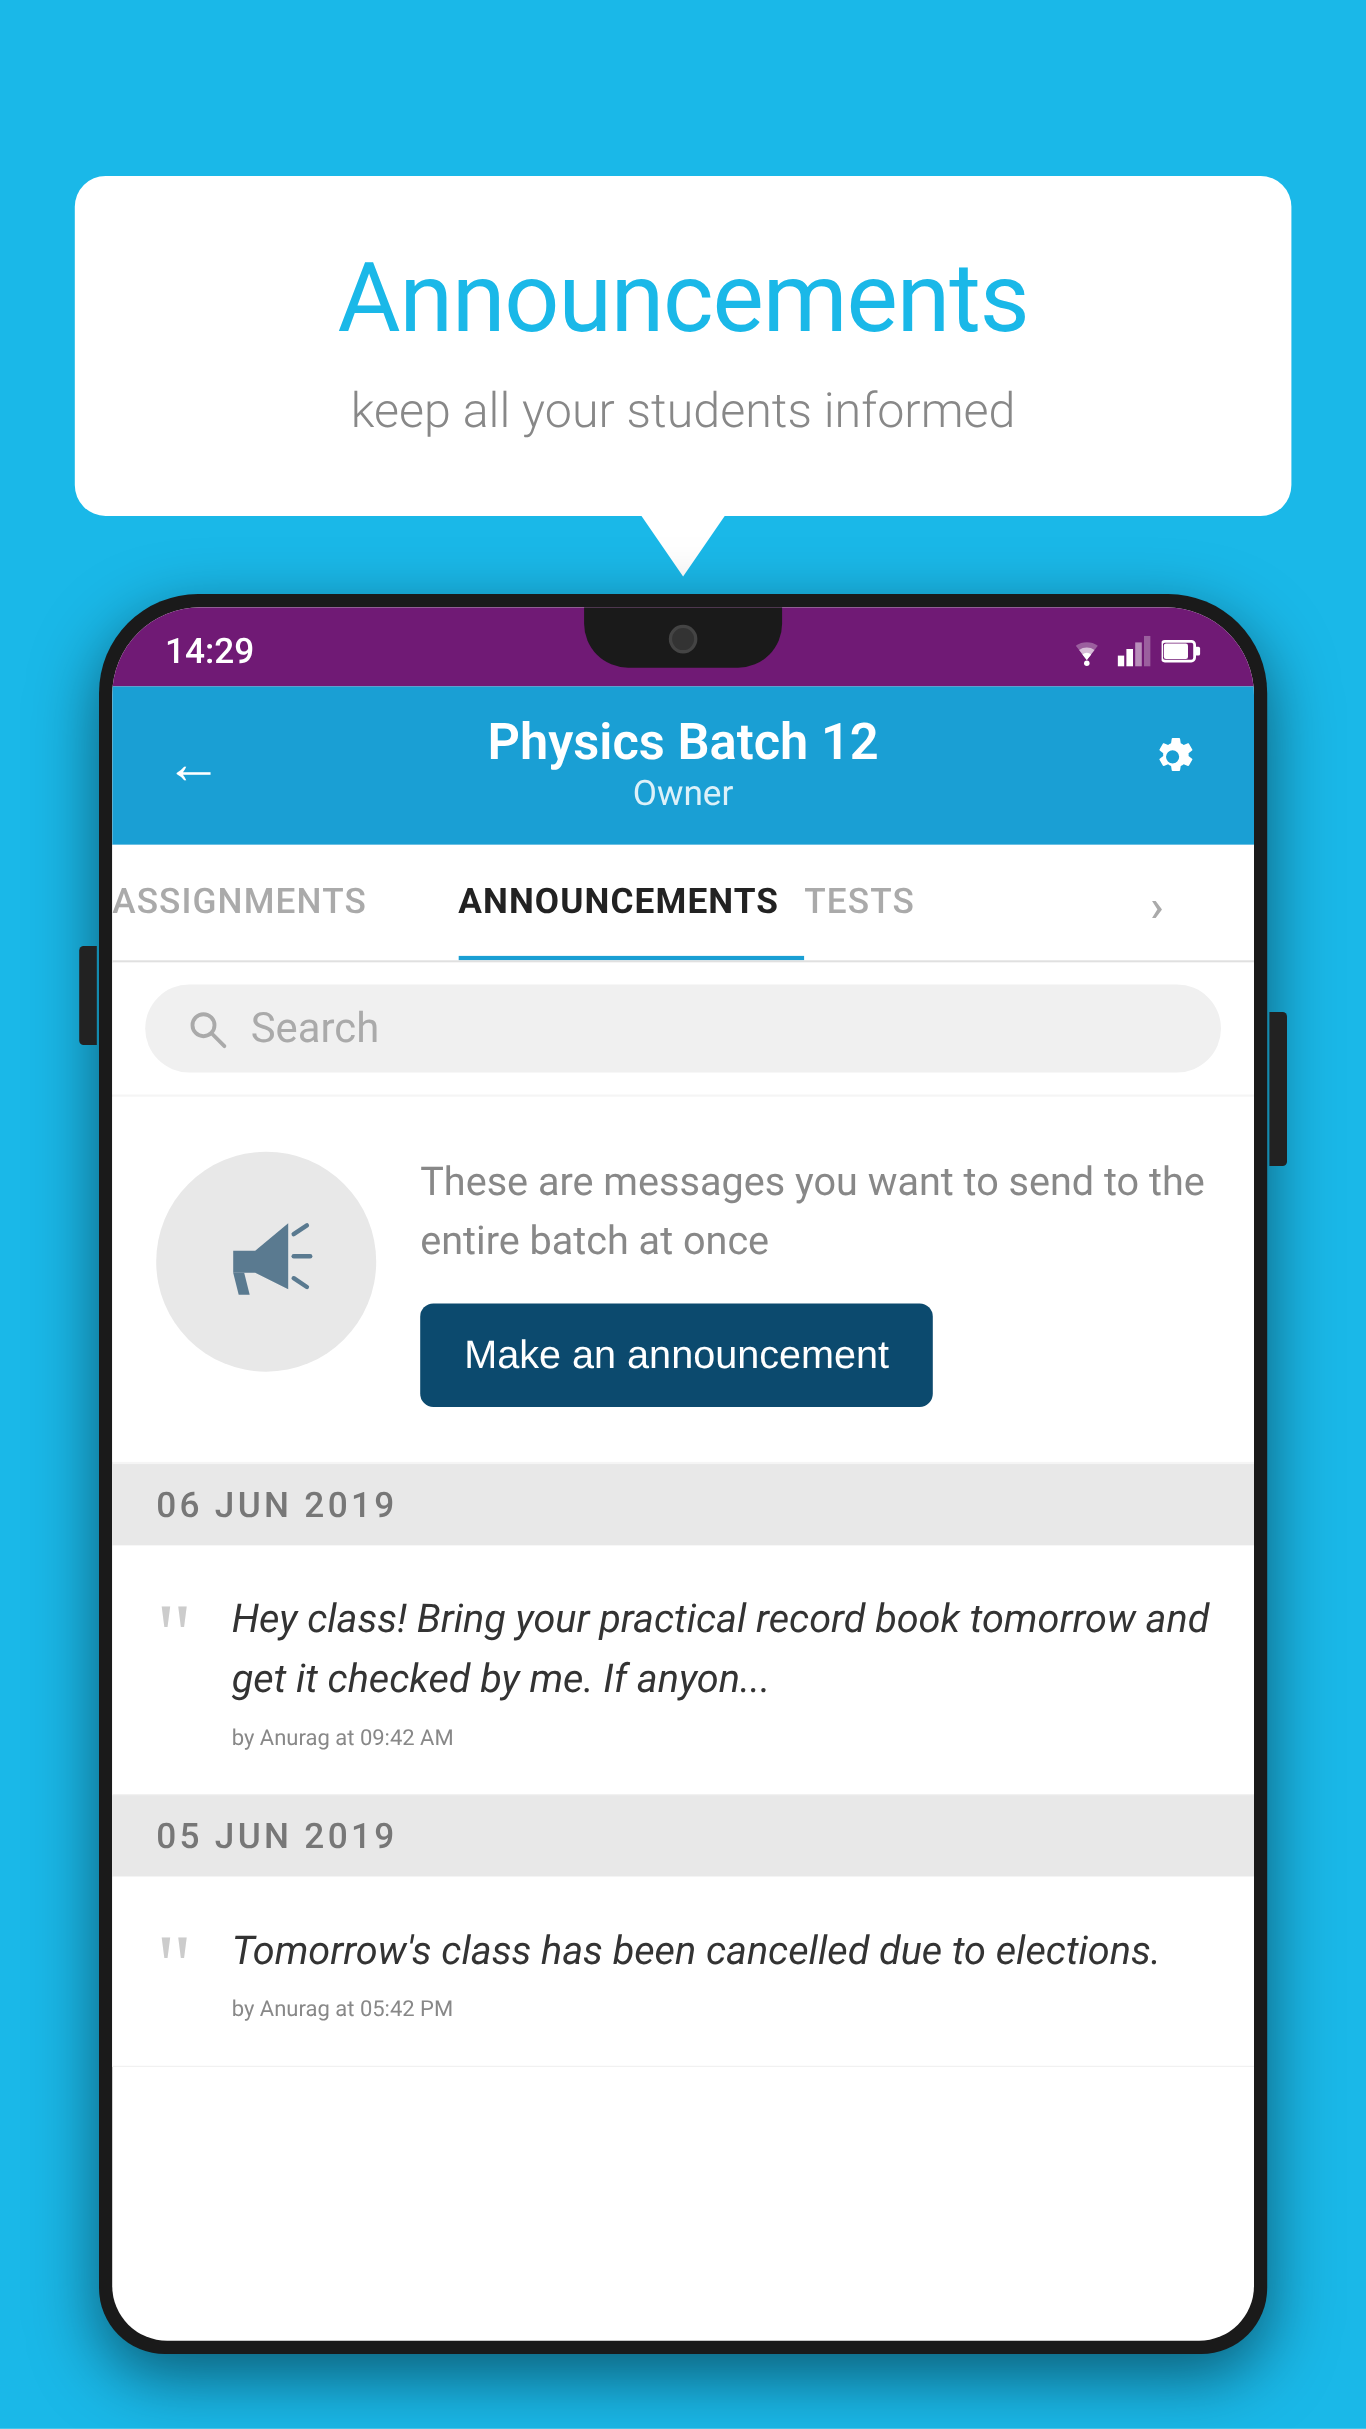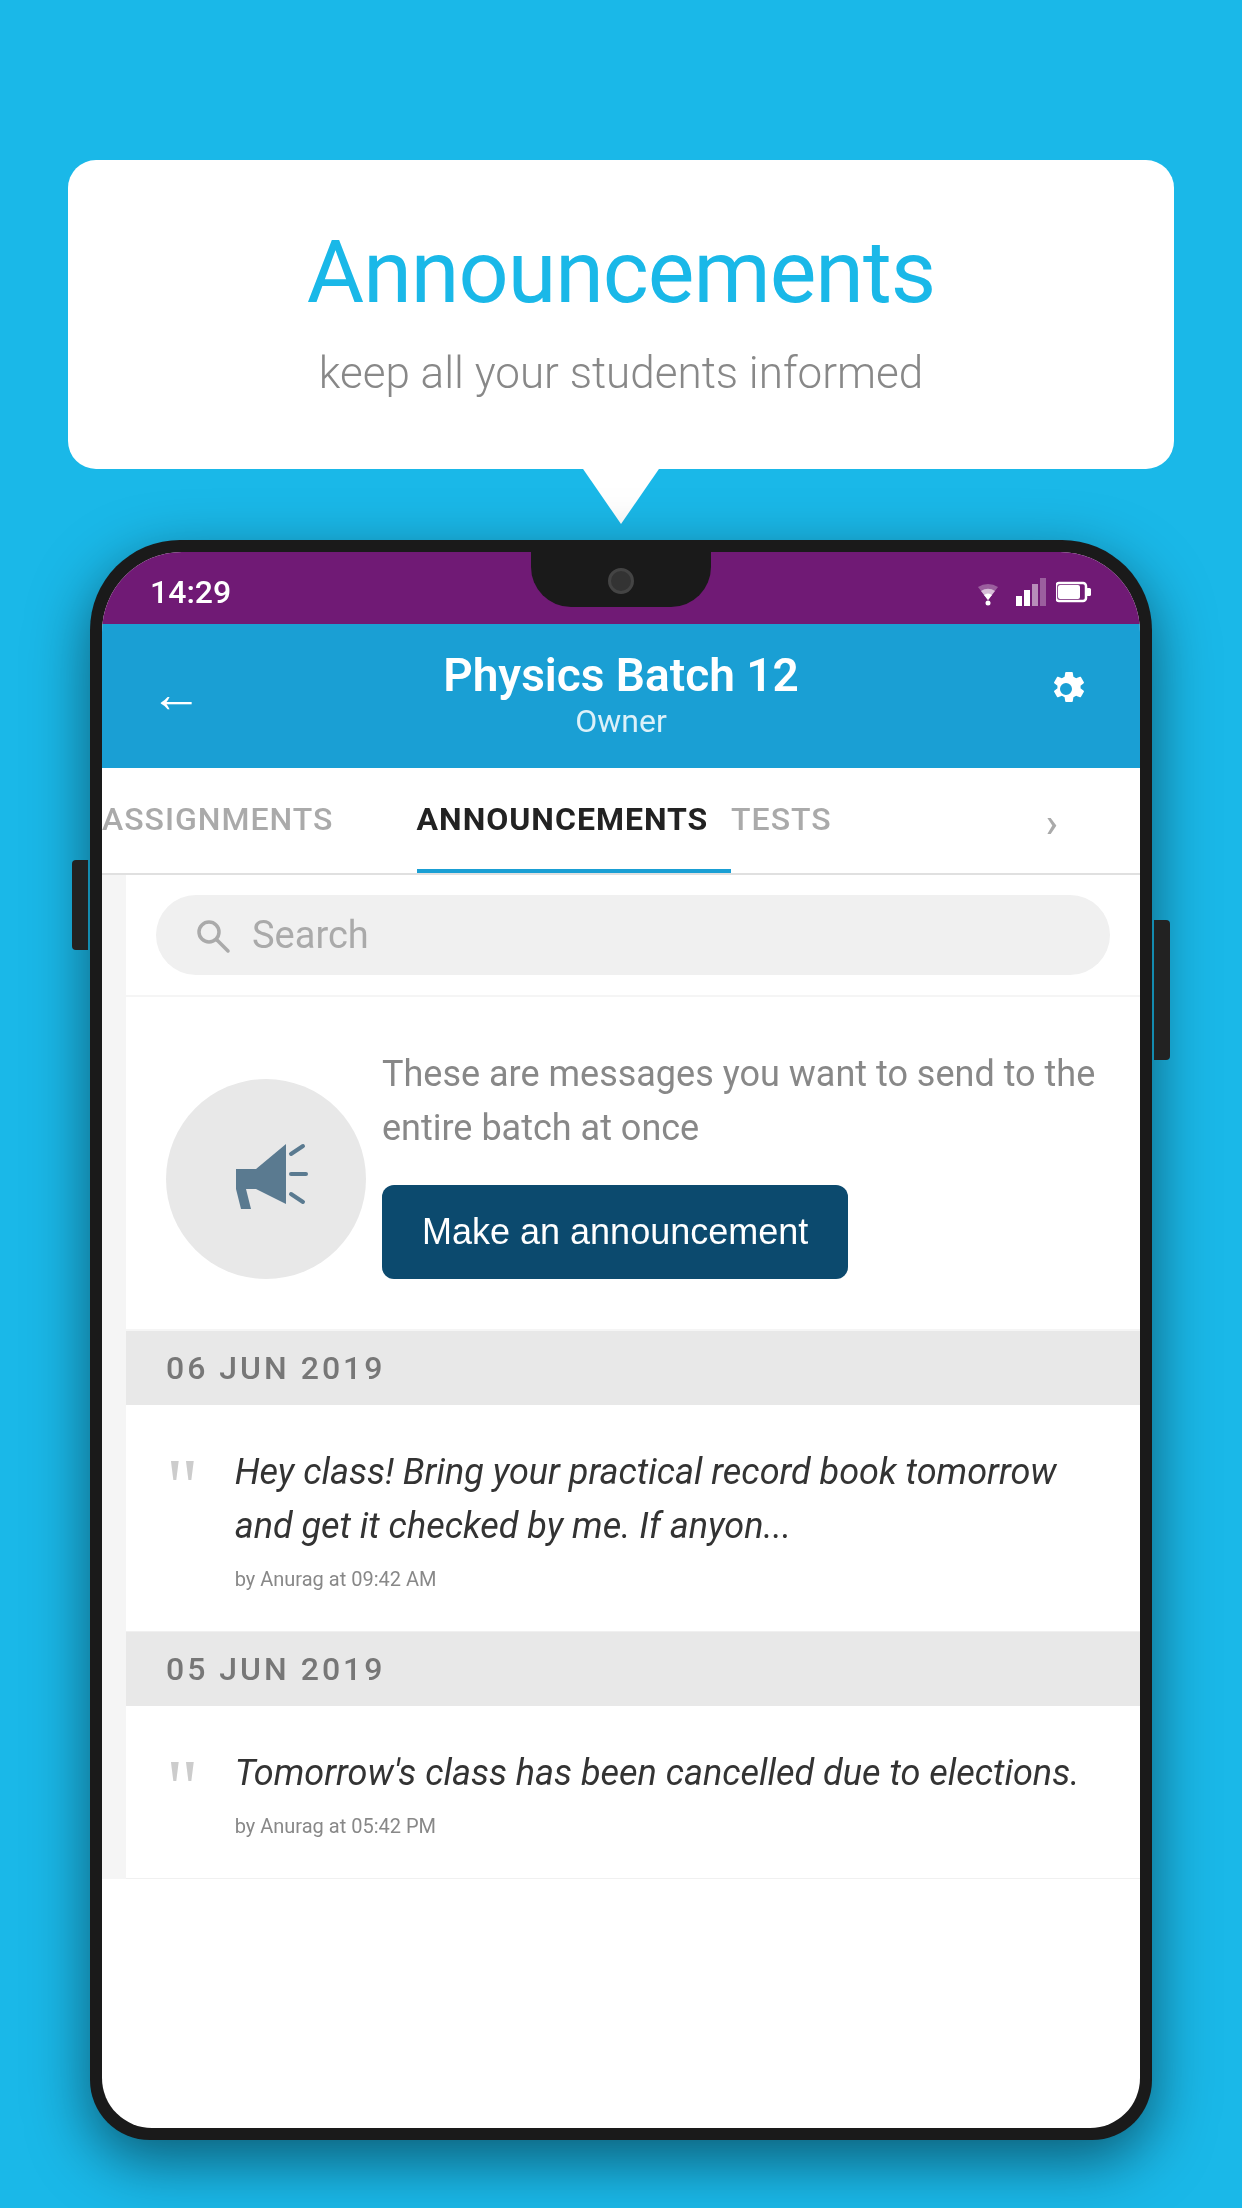--- a/index.html
+++ b/index.html
@@ -231,21 +231,20 @@
       right: 0;
       height: 4px;
       background: #1a9fd4;
     }
 
     
     .content-area {
       background: #f5f5f5;
       flex: 1;
       overflow-y: auto;
-      padding-left: 24px;
     }
 
     
     .search-container {
       background: white;
       padding: 20px 30px;
       margin-bottom: 2px;
     }
 
     .search-input-wrapper {
@@ -260,22 +259,22 @@
     .search-placeholder {
       font-size: 38px;
       color: #aaa;
     }
 
     
     .announcement-promo {
       background: white;
       padding: 50px 40px;
       display: flex;
-      align-items: flex-end;
-      gap: 16px;
+      align-items: flex-start;
+      gap: 40px;
       margin-bottom: 2px;
     }
 
     .promo-icon-circle {
       width: 200px;
       height: 200px;
       background: #e8e8e8;
       border-radius: 50%;
       display: flex;
       align-items: center;

